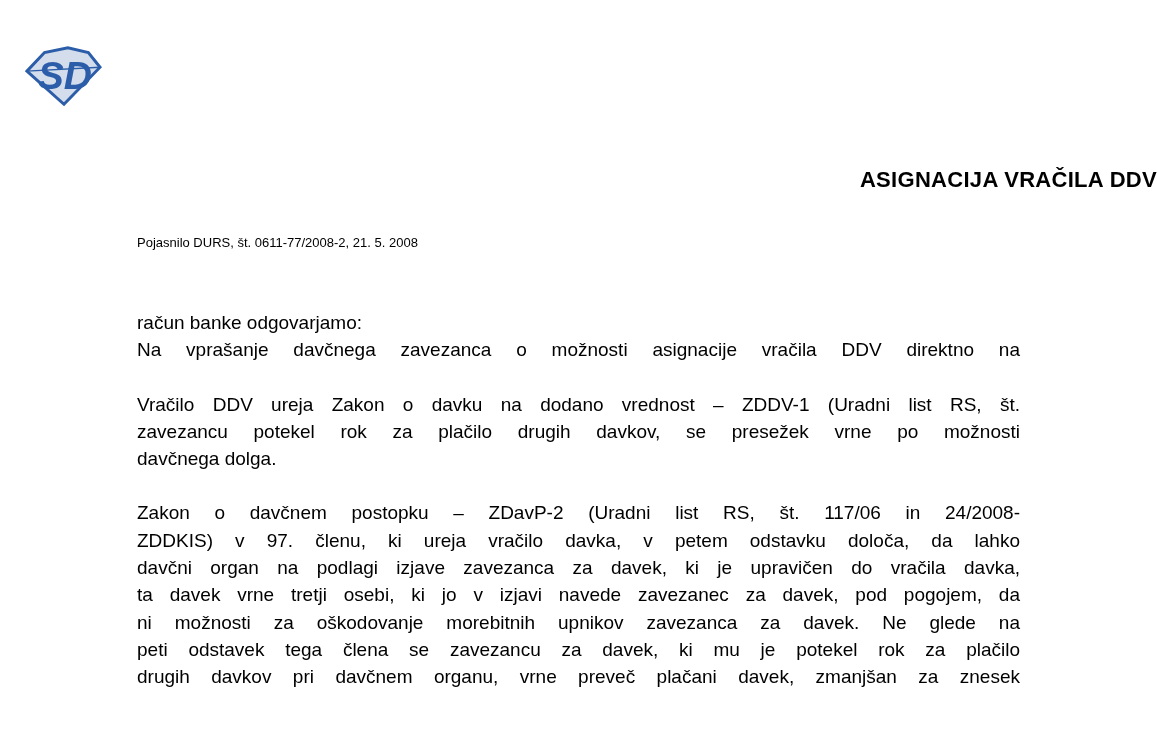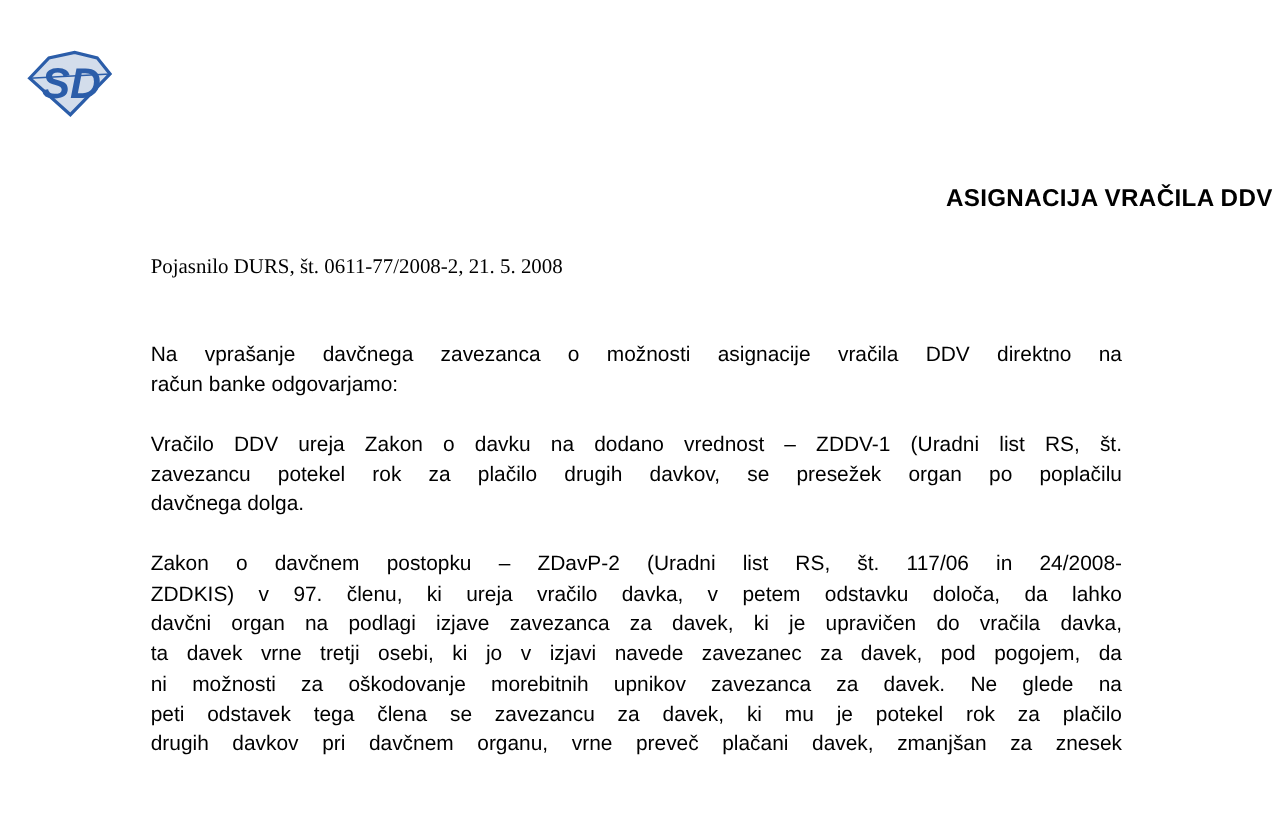--- a/index.html
+++ b/index.html
@@ -32,23 +32,22 @@
     font-size: 22px;
     line-height: 28px;
     font-weight: bold;
     letter-spacing: 0.3px;
   }
   .ref-line {
     position: absolute;
     top: 229px;
     left: 137px;
     width: 883px;
-    font-size: 19px;
+    font-size: 13px;
     line-height: 27px;
-    font-family: Liberation Serif, serif;
   }
   .doc-body {
     position: absolute;
     top: 309px;
     left: 137px;
     width: 883px;
     font-size: 19px;
     line-height: 27.3px;
   }
   .paragraph {
@@ -74,26 +73,26 @@
     <path d="M3,27 L78,23" fill="none" stroke="#2b5da9" stroke-width="1.5"></path>
     <text x="14" y="45" font-size="40" font-weight="bold" font-style="italic" font-family="Liberation Sans, sans-serif" fill="#2b5da9">SD</text>
   </svg>
 
   <div class="doc-title">ASIGNACIJA VRAČILA DDV</div>
 
   <div class="ref-line">Pojasnilo DURS, št. 0611-77/2008-2, 21. 5. 2008</div>
 
   <div class="doc-body">
       <div class="paragraph">
+        <div class="line">račun banke odgovarjamo:</div>
         <div class="line j">Na vprašanje davčnega zavezanca o možnosti asignacije vračila DDV direktno na</div>
-        <div class="line">račun banke odgovarjamo:</div>
       </div>
       <div class="paragraph">
         <div class="line j">Vračilo DDV ureja Zakon o davku na dodano vrednost – ZDDV-1 (Uradni list RS, št.</div>
-        <div class="line j">zavezancu potekel rok za plačilo drugih davkov, se presežek organ po poplačilu</div>
+        <div class="line j">zavezancu potekel rok za plačilo drugih davkov, se presežek vrne po možnosti</div>
         <div class="line">davčnega dolga.</div>
       </div>
       <div class="paragraph">
         <div class="line j">Zakon o davčnem postopku – ZDavP-2 (Uradni list RS, št. 117/06 in 24/2008-</div>
         <div class="line j">ZDDKIS) v 97. členu, ki ureja vračilo davka, v petem odstavku določa, da lahko</div>
         <div class="line j">davčni organ na podlagi izjave zavezanca za davek, ki je upravičen do vračila davka,</div>
         <div class="line j">ta davek vrne tretji osebi, ki jo v izjavi navede zavezanec za davek, pod pogojem, da</div>
         <div class="line j">ni možnosti za oškodovanje morebitnih upnikov zavezanca za davek. Ne glede na</div>
         <div class="line j">peti odstavek tega člena se zavezancu za davek, ki mu je potekel rok za plačilo</div>
         <div class="line j">drugih davkov pri davčnem organu, vrne preveč plačani davek, zmanjšan za znesek</div>

